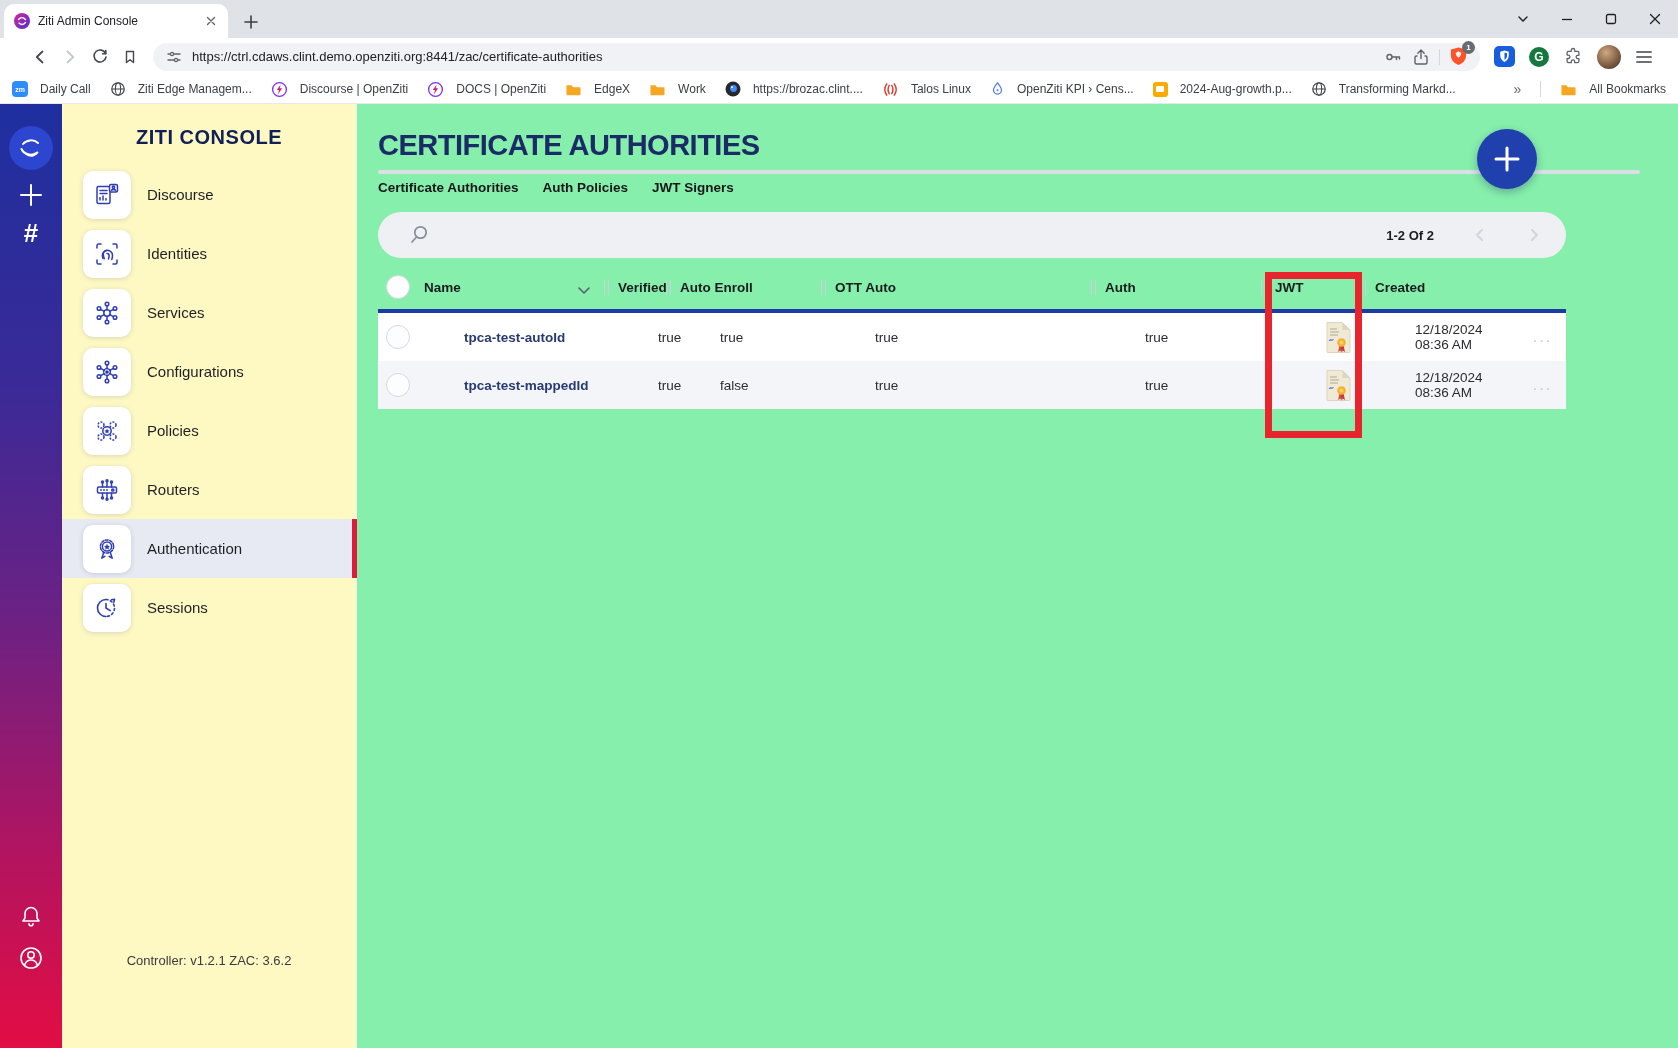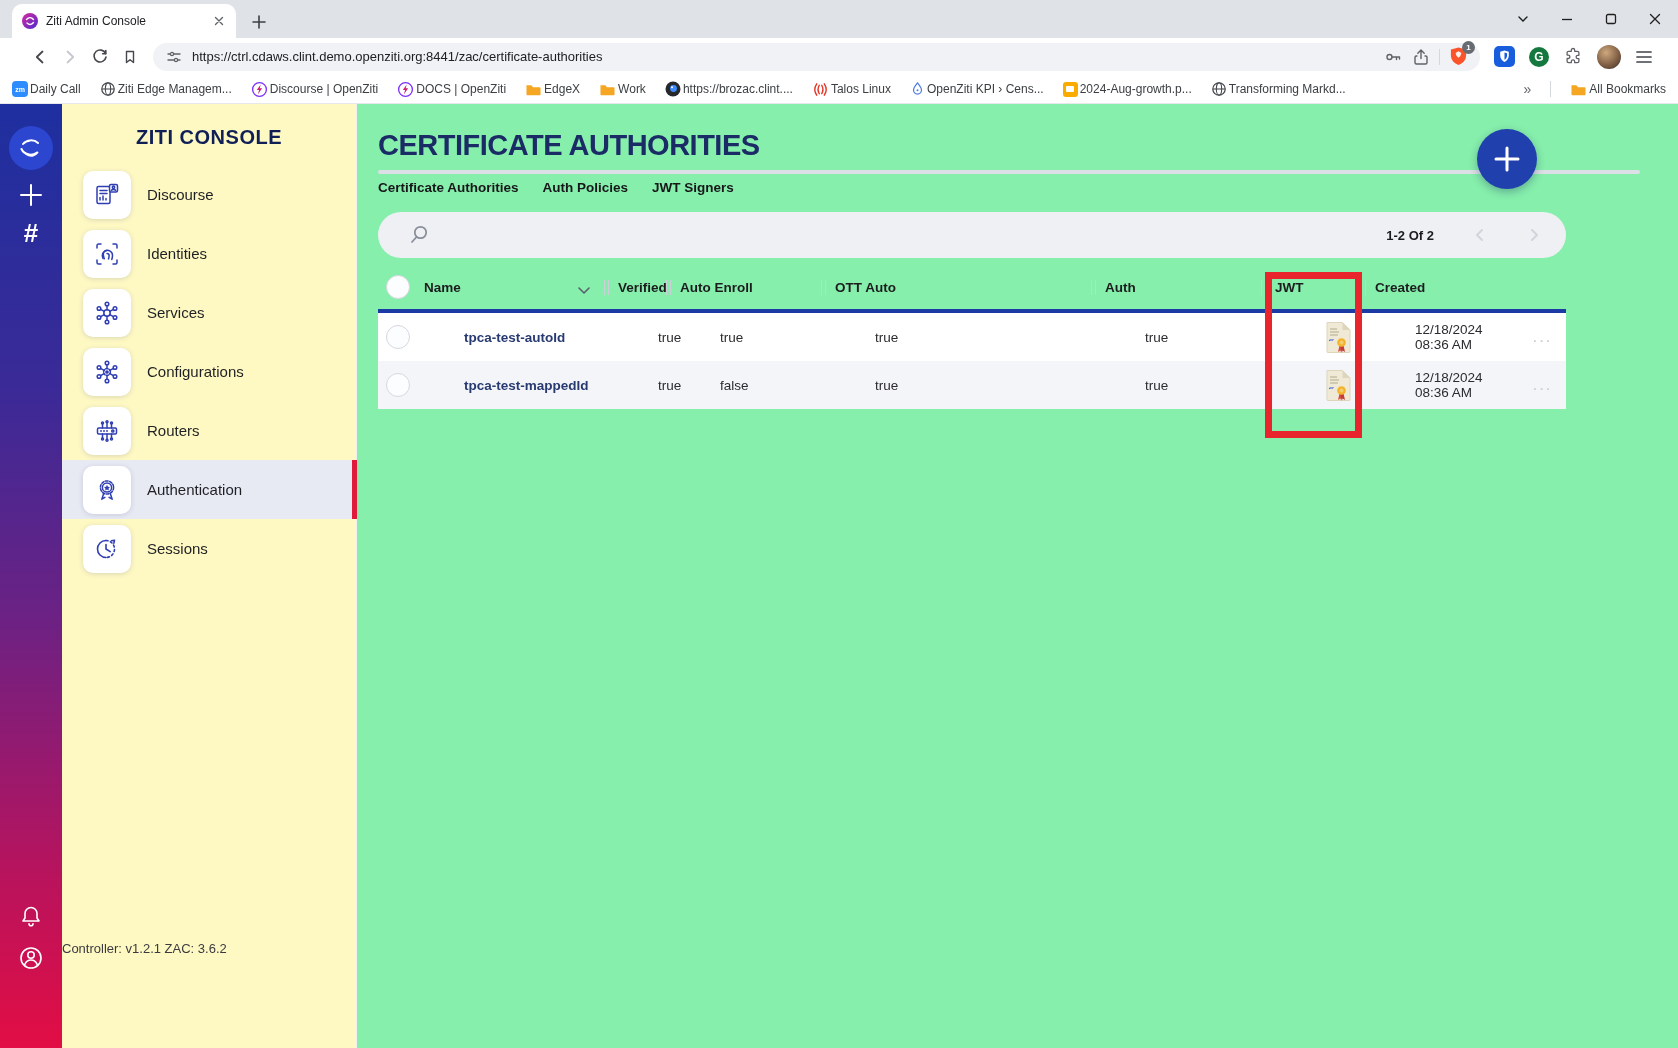--- a/index.html
+++ b/index.html
@@ -1,36 +1,36 @@
 <!DOCTYPE html>
 <html><head>
 <meta charset="utf-8">
 <style>
   * { box-sizing: border-box; margin: 0; padding: 0; }
   html,body { width:1678px; height:1048px; overflow:hidden; font-family:"Liberation Sans", sans-serif; background:#fff; }
   svg { display:block; }
 
   
   .tabstrip { height:38px; background:#dfe2e7; display:flex; align-items:flex-end; position:relative; }
-  .btab { margin-left:12px; width:224px; height:34px; background:#fff; border-radius:10px 10px 0 0; display:flex; align-items:center; padding:0 10px; gap:8px; }
+  .btab { margin-left:4px; width:224px; height:34px; background:#fff; border-radius:10px 10px 0 0; display:flex; align-items:center; padding:0 10px; gap:8px; }
   .btab-title { flex:1; font-size:12px; color:#202124; white-space:nowrap; overflow:hidden; text-overflow:ellipsis; }
   .tab-close { color:#5f6368; }
   .newtab { margin:0 0 7px 14px; color:#3c4043; }
   .win-controls { position:absolute; right:16px; top:0; height:38px; display:flex; align-items:center; gap:30px; color:#1f1f1f; }
   .toolbar { height:37px; background:#fff; display:flex; align-items:center; padding:0 25px; }
   .tb-btn { width:30px; height:30px; display:grid; place-items:center; border-radius:50%; }
   .urlbar { flex:1; height:28px; margin:0 8px; background:#f0f2f5; border-radius:14px; display:flex; align-items:center; padding:0 12px; gap:9px; }
   .url-text { flex:1; font-size:13px; color:#202124; white-space:nowrap; overflow:hidden; }
   .url-div { width:1px; height:16px; background:#d4d7dc; }
   .shield-wrap { position:relative; }
   .shield-badge { position:absolute; top:-5px; right:-7px; width:13px; height:13px; background:#676c73; color:#fff; font-size:8px; font-weight:700; border-radius:50%; display:grid; place-items:center; }
   .ext-row { display:flex; align-items:center; gap:14px; margin-left:6px; }
   .avatar { width:24px; height:24px; border-radius:50%; background:radial-gradient(circle at 38% 32%, #cfa87e, #7a5a41 60%, #3a2f27); }
   .bookmarksbar { height:29px; background:#fff; border-bottom:1px solid #e6e8ec; display:flex; align-items:center; padding:0 12px; gap:19px; font-size:12px; color:#3c4043; }
-  .bm { display:flex; align-items:center; gap:2px; white-space:nowrap; }
+  .bm { display:flex; align-items:center; gap:12px; white-space:nowrap; }
   .bm-spacer { flex:1; }
   .bm-overflow { font-size:14px; color:#5f6368; }
   .bm-div { width:1px; height:16px; background:#d4d7dc; }
   .zm-ic { width:16px; height:16px; border-radius:4px; background:#2d8cff; color:#fff; font-size:7px; font-weight:700; display:grid; place-items:center; }
   .slides-ic { width:15px; height:15px; border-radius:3px; background:#f9ab00; display:grid; place-items:center; }
   .slides-ic i { display:block; width:8px; height:5.5px; background:#fff; border-radius:1px; }
   .grammarly-ic { width:20px; height:20px; border-radius:50%; background:#15793f; color:#fff; font-size:12px; font-weight:700; display:grid; place-items:center; }
 
   
   .app { display:flex; height:944px; }
@@ -42,21 +42,21 @@
   .rail-user { position:absolute; bottom:76px; }
 
   .sidebar { width:295px; background:#fef9c3; position:relative; flex-shrink:0; border-right:1px solid #ededf2; }
   .sidebar-title { margin-top:22px; text-align:center; font-size:20px; font-weight:800; letter-spacing:0.5px; color:#101f56; }
   .nav { margin-top:16px; }
   .nav-item { height:59px; display:flex; align-items:center; gap:16px; padding-left:21px; position:relative; cursor:pointer; }
   .nav-card { width:48px; height:48px; background:#fff; border-radius:10px; box-shadow:0 1px 5px rgba(30,40,100,.16); display:grid; place-items:center; flex-shrink:0; }
   .nav-label { font-size:15px; color:#1f2024; }
   .nav-item.active { background:#e7eaf3; }
   .nav-item.active::after { content:""; position:absolute; right:-1px; top:0; bottom:0; width:5px; background:#e01a3b; }
-  .sidebar-footer { position:absolute; bottom:92px; width:100%; font-size:13px; color:#3a3a40; }
+  .sidebar-footer { position:absolute; bottom:80px; width:100%; text-align:center; font-size:13px; color:#3a3a40; }
 
   .main { flex:1; background:#86efac; position:relative; padding:24px 16px 0 21px; }
   .page-title { font-size:29px; line-height:34px; font-weight:800; letter-spacing:-0.5px; color:#1b2b66; }
   .title-rule { margin-top:8px; width:1262px; height:4px; border-radius:2px; background:#dcdfe5; }
   .add-btn { position:absolute; left:1120px; top:25px; width:60px; height:60px; border-radius:50%; background:#2040ae; border:none; display:grid; place-items:center; box-shadow:0 3px 8px rgba(10,20,80,.3); cursor:pointer; }
   .tabs { display:flex; gap:24px; margin-top:6px; font-size:13.5px; color:#17171a; }
   .tab-item { font-weight:600; cursor:pointer; }
   .tab-item.active { font-weight:700; }
 
   .filterbar { margin-top:17px; width:1188px; height:46px; background:#eef0f4; border-radius:23px; display:flex; align-items:center; padding:0 14px; }
@@ -404,20 +404,33 @@
                 <circle cx="6" cy="9.5" r="1.8"></circle>
                 <circle cx="22" cy="9.5" r="1.8"></circle>
                 <circle cx="6" cy="18.5" r="1.8"></circle>
                 <circle cx="22" cy="18.5" r="1.8"></circle>
                 <path d="M14 6.8v3.8M14 17.4v3.8M7.6 10.4l3.5 2M16.9 15.6l3.5 2M7.6 17.6l3.5-2M16.9 12.4l3.5-2"></path>
               </svg>
           </span>
           <span class="nav-label">Configurations</span>
         </div>
 
+        <div class="nav-item">
+          <span class="nav-card">
+            <svg width="28" height="28" viewBox="0 0 28 28" stroke="#2f3eb3" stroke-width="1.5" fill="none">
+                <circle cx="8" cy="8" r="3" stroke-dasharray="2 1.3"></circle>
+                <circle cx="20" cy="8" r="3" stroke-dasharray="2 1.3"></circle>
+                <circle cx="8" cy="20" r="3" stroke-dasharray="2 1.3"></circle>
+                <circle cx="20" cy="20" r="3" stroke-dasharray="2 1.3"></circle>
+                <circle cx="14" cy="14" r="4.2"></circle>
+                <path d="M14 11.6l.8 1.6 1.8.3-1.3 1.2.3 1.8-1.6-.9-1.6.9.3-1.8-1.3-1.2 1.8-.3z" fill="#2f3eb3" stroke="none"></path>
+              </svg>
+          </span>
+          <span class="nav-label">Policies</span>
+        </div>
 
         <div class="nav-item">
           <span class="nav-card">
             <svg width="28" height="28" viewBox="0 0 28 28" stroke="#2f3eb3" stroke-width="1.5" fill="none" stroke-linecap="round">
                 <rect x="4.5" y="11" width="19" height="6" rx="1.2"></rect>
                 <circle cx="8" cy="14" r=".9" fill="#2f3eb3" stroke="none"></circle>
                 <circle cx="11" cy="14" r=".9" fill="#2f3eb3" stroke="none"></circle>
                 <circle cx="14" cy="14" r=".9" fill="#2f3eb3" stroke="none"></circle>
                 <circle cx="19.8" cy="14" r="1.1"></circle>
                 <path d="M9.5 11V7M14 11V5.8M18.5 11V7M9.5 17v4M14 17v5.2M18.5 17v4"></path>

